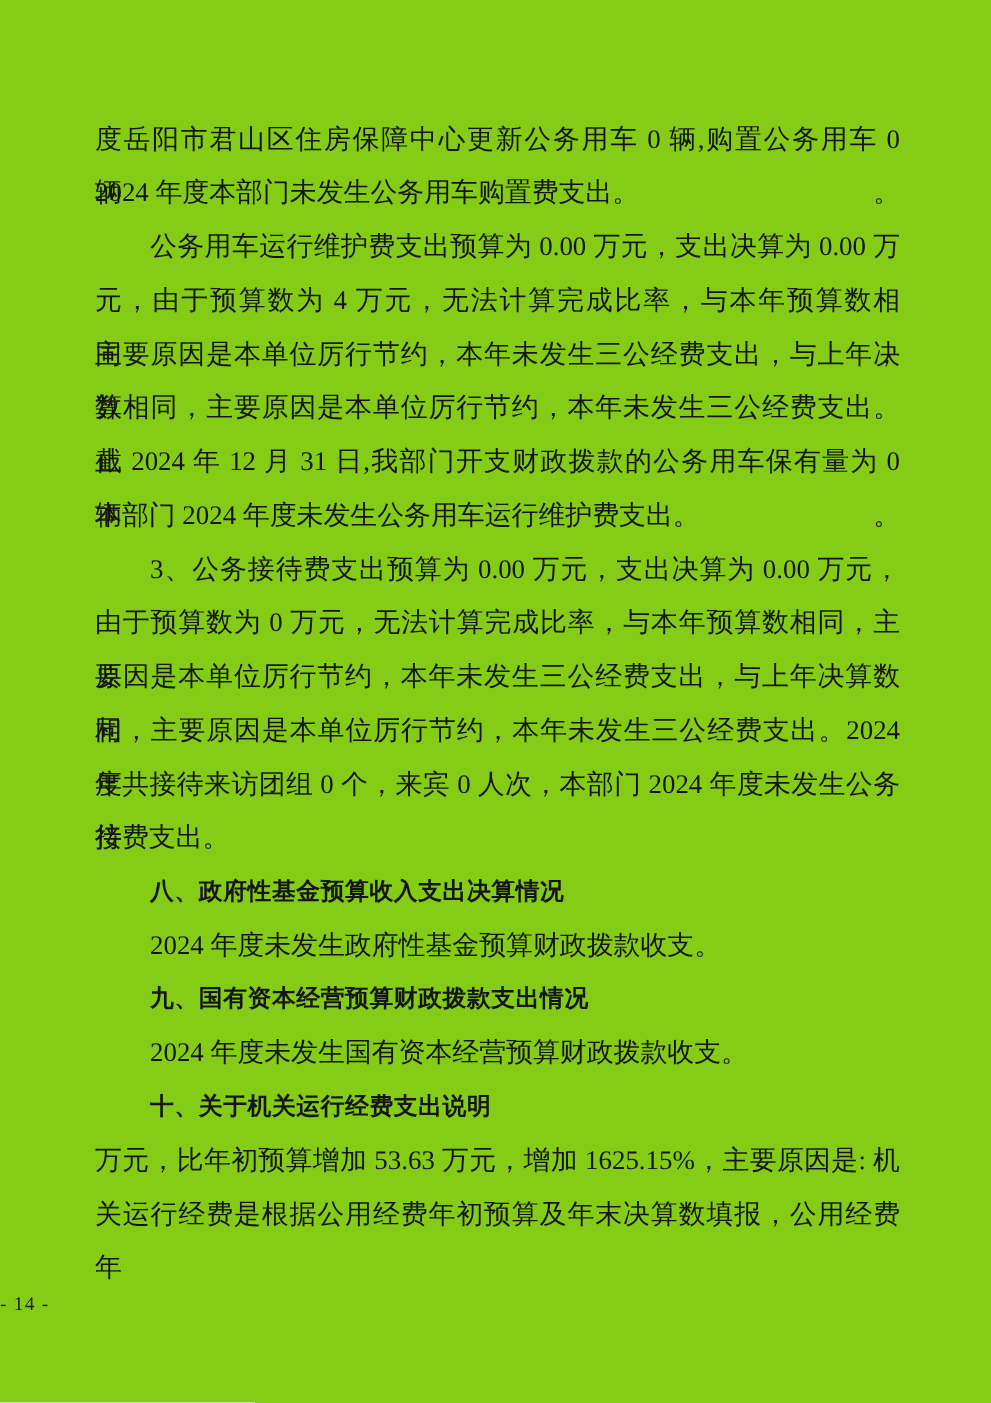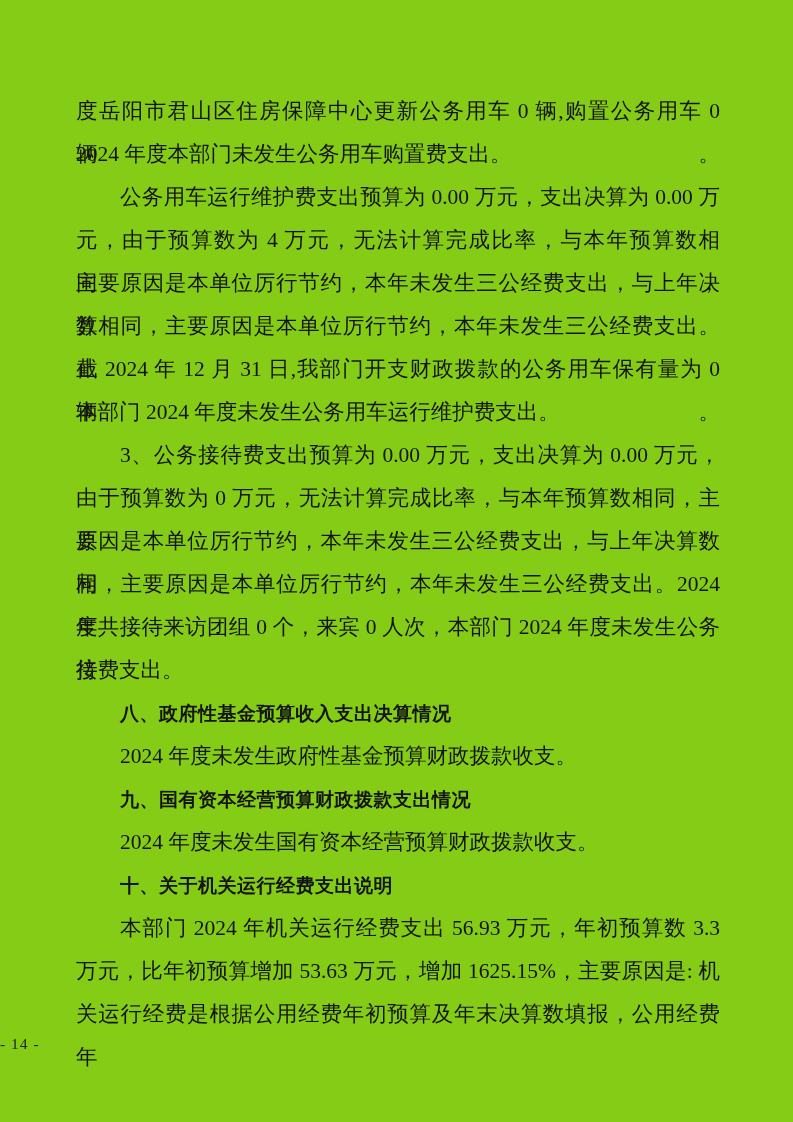--- a/index.html
+++ b/index.html
@@ -82,20 +82,19 @@
     <div class="line heading ind">八、政府性基金预算收入支出决算情况</div>
 
     <div class="line ind">2024 年度未发生政府性基金预算财政拨款收支。</div>
 
     <div class="line heading ind">九、国有资本经营预算财政拨款支出情况</div>
 
     <div class="line ind">2024 年度未发生国有资本经营预算财政拨款收支。</div>
 
     <div class="line heading ind">十、关于机关运行经费支出说明</div>
 
-    <div class="line j ind">本部门 2024 年机关运行经费支出 56.93 万元，年初预算数 3.3</div>
     <div class="line j">万元，比年初预算增加 53.63 万元，增加 1625.15%，主要原因是: 机</div>
     <div class="line j">关运行经费是根据公用经费年初预算及年末决算数填报，公用经费年</div>
 
   </div>
 
   <div class="footer">- 14 -</div>
 </div>
 
 </body></html>

